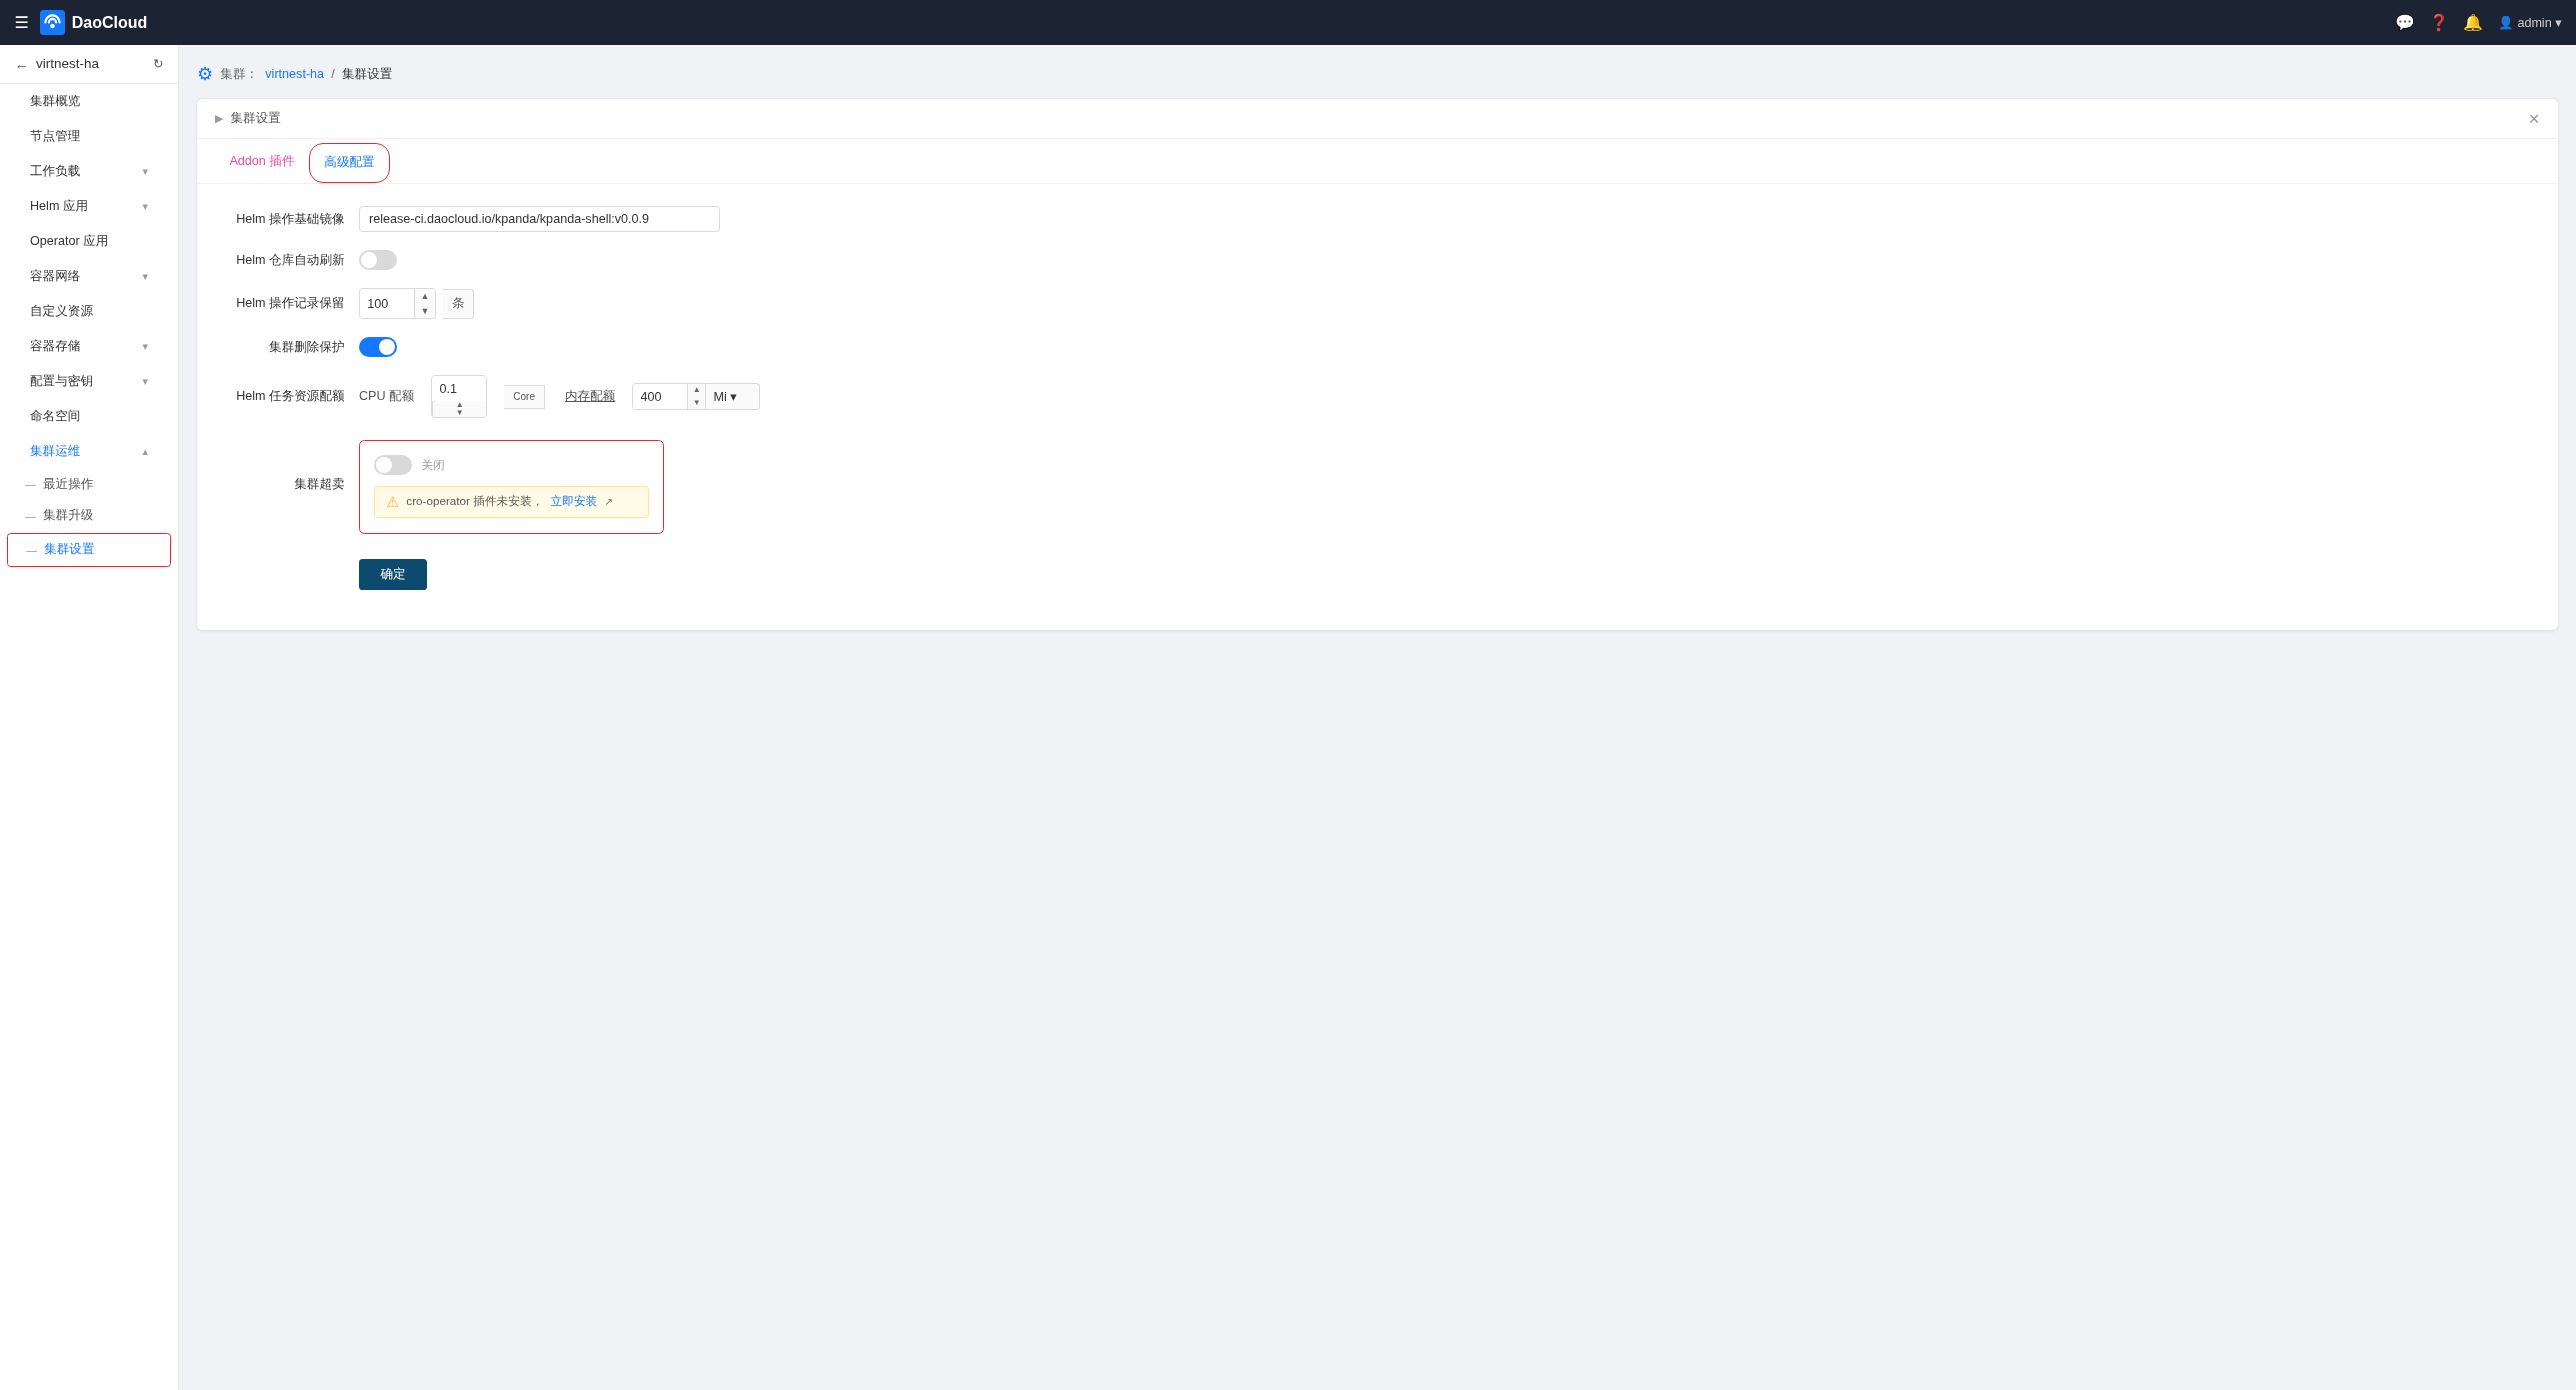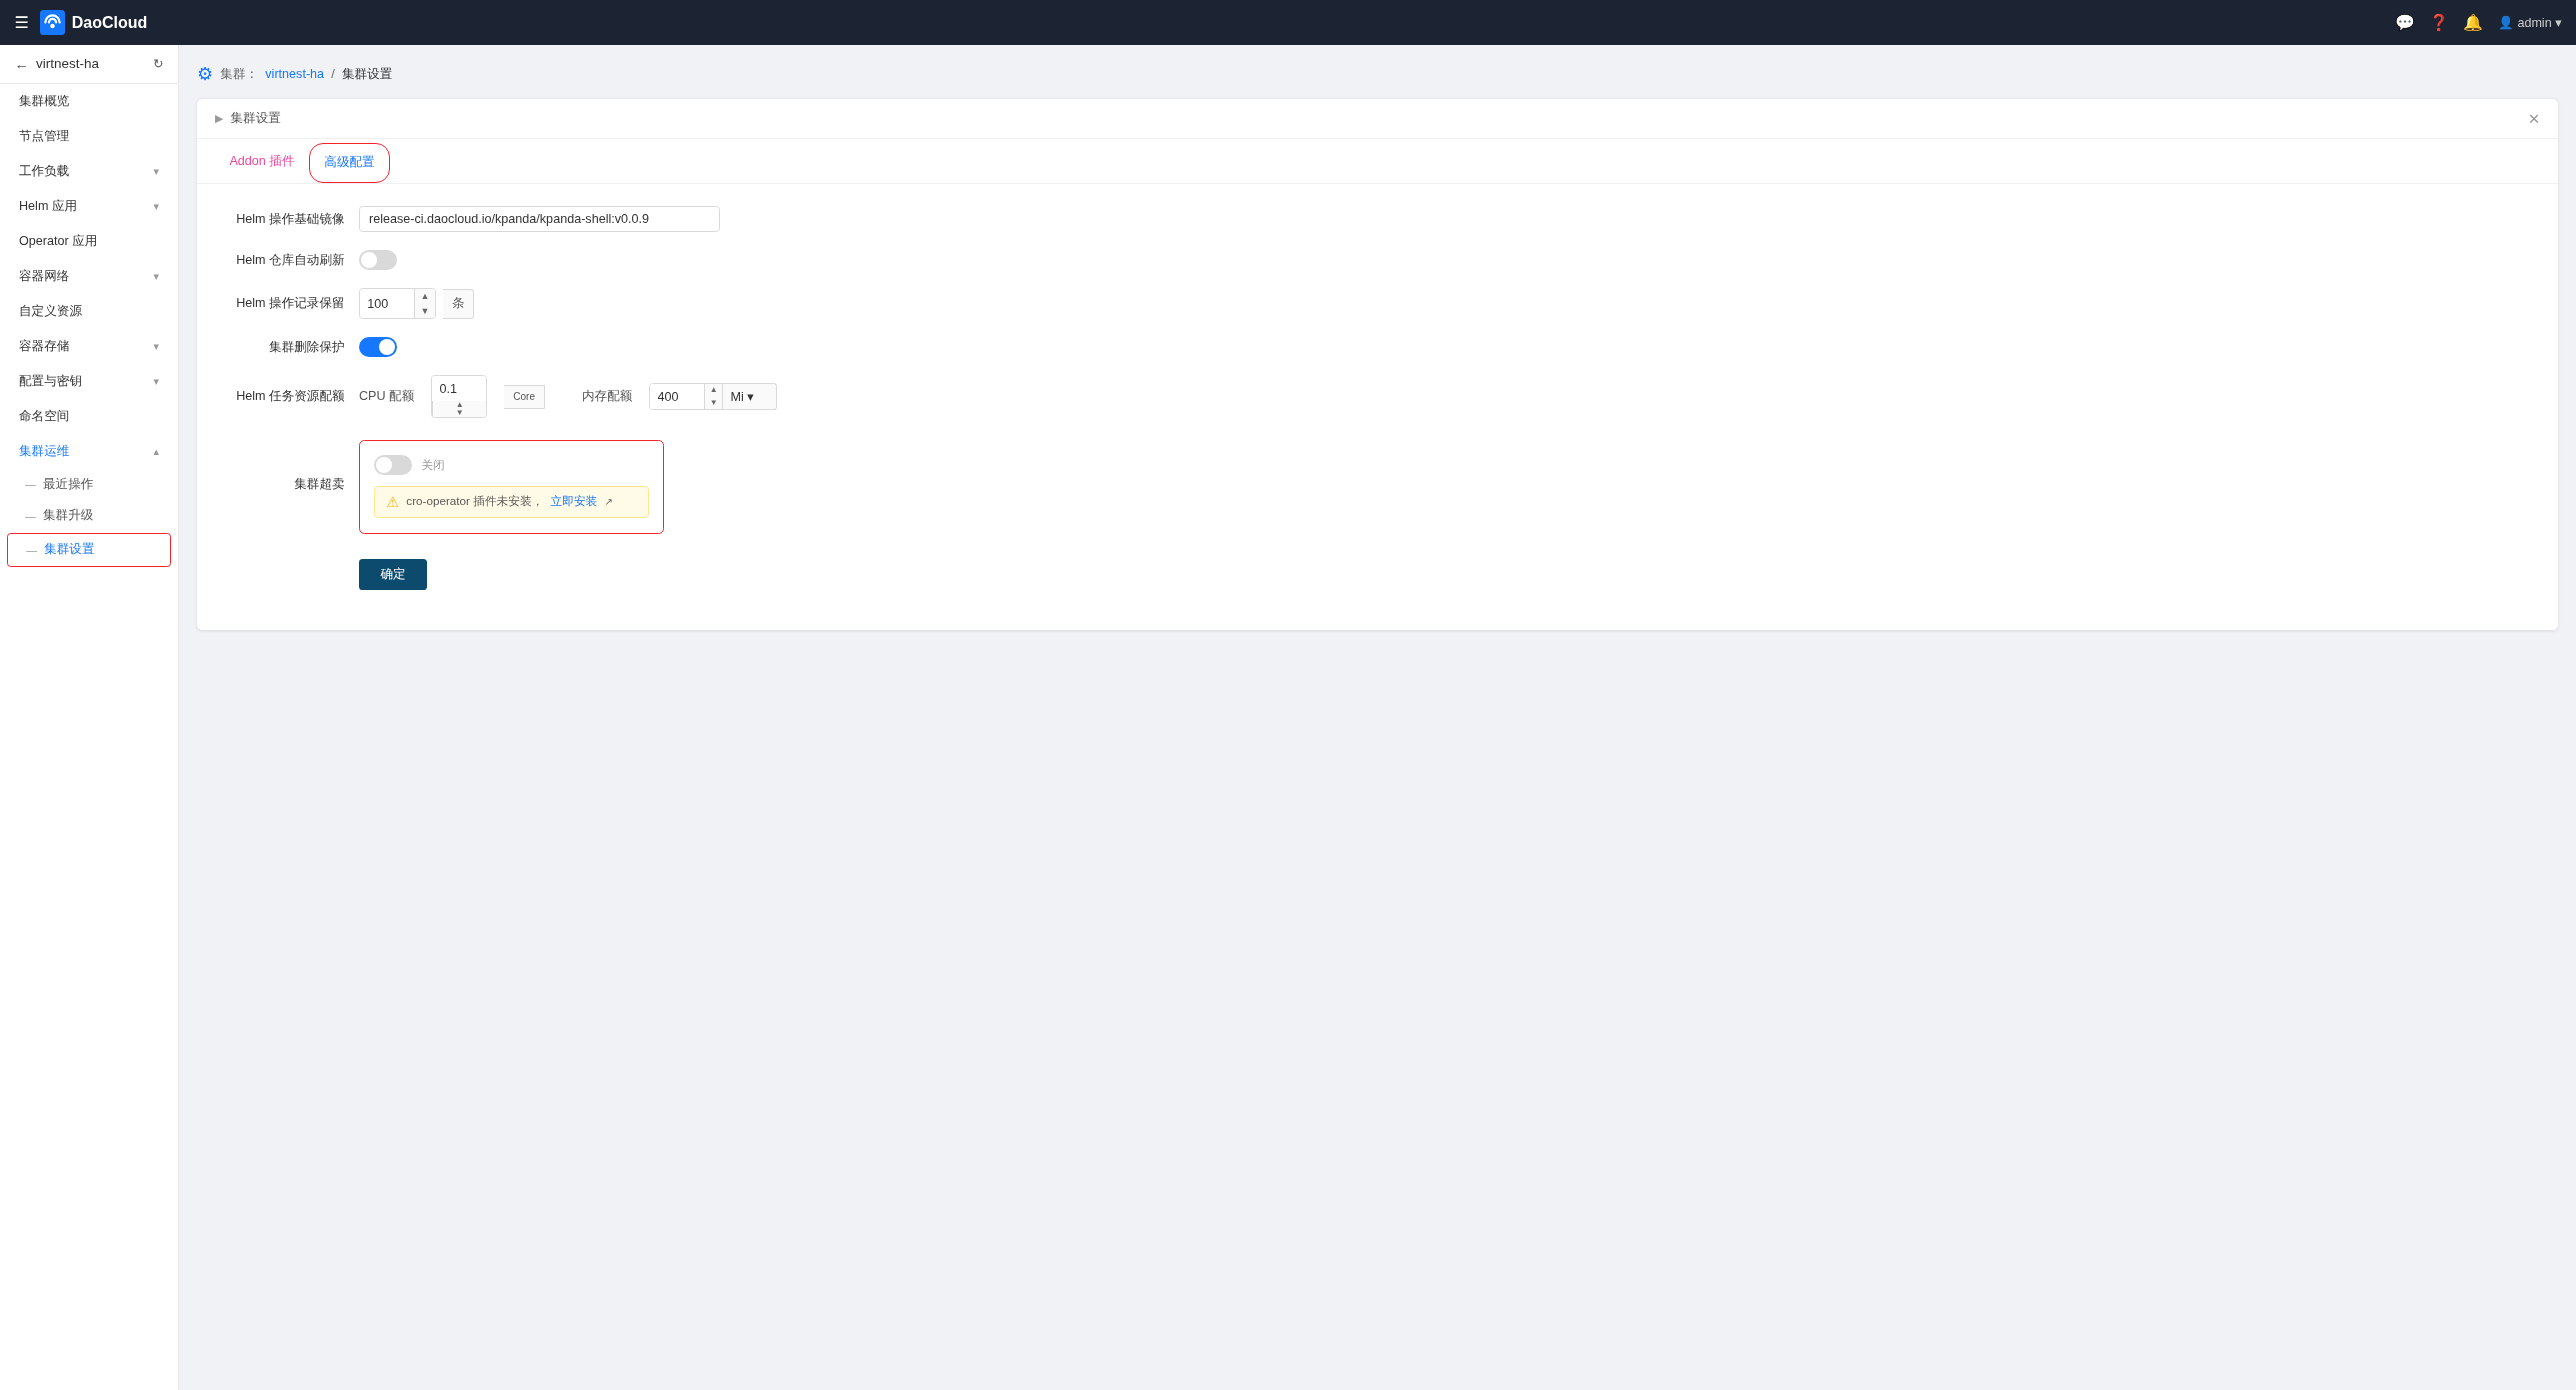--- a/index.html
+++ b/index.html
@@ -26,21 +26,21 @@
     }
     .sidebar-header {
       display: flex; align-items: center; justify-content: space-between;
       padding: 10.8px 14.4px; border-bottom: 0.9px solid #e8e8e8;
     }
     .sidebar-header-left { display: flex; align-items: center; gap: 7.2px; font-size: 13.5px; font-weight: 500; }
     .back-icon { font-size: 14.4px; color: #555; cursor: pointer; }
     .refresh-icon { font-size: 12.6px; color: #555; cursor: pointer; }
     .sidebar-item {
       display: flex; align-items: center; justify-content: space-between;
-      padding: 9px 19px; cursor: pointer; color: #333; font-size: 12.6px;
+      padding: 9px 30px; cursor: pointer; color: #333; font-size: 12.6px;
       transition: background 0.2s;
     }
     .sidebar-chevron { font-size: 10.8px; color: #999; }
     .sidebar-sub-item {
       display: flex; align-items: center; gap: 7.2px;
       padding: 7.2px 14.4px 7.2px 25px; cursor: pointer; color: #555; font-size: 12.6px;
     }
     .sidebar-sub-item.has-box { border: 1.8px solid #f5222d; border-radius: 3.6px; margin: 1.8px 7.2px; padding: 7.2px 9px 7.2px 18px; }
     .sub-dash { color: #999; font-size: 10.8px; }
 
@@ -349,21 +349,21 @@
             <span class="cpu-label">CPU 配额</span>
             <div class="number-input-wrap-flat">
               <input type="text" class="number-input-flat" value="0.1" style="">
               <div class="spinners-flat">
                 <button class="spinner-flat">▲</button>
                 <button class="spinner-flat">▼</button>
               </div>
             </div>
             <div class="plain-unit">Core</div>
 
-            <span class="mem-label" style="margin-left:20px;">内存配额</span>
+            <span class="mem-label" style="margin-left:3px;text-decoration:underline;">内存配额</span>
             <div class="mem-number-wrap">
               <div class="mem-input-box">
                 <input type="text" class="number-input-flat" value="400" style="">
                 <div class="spinners-flat">
                   <button class="spinner-flat">▲</button>
                   <button class="spinner-flat">▼</button>
                 </div>
               </div>
               <div class="mem-unit-select">
                 <span>Mi</span>

